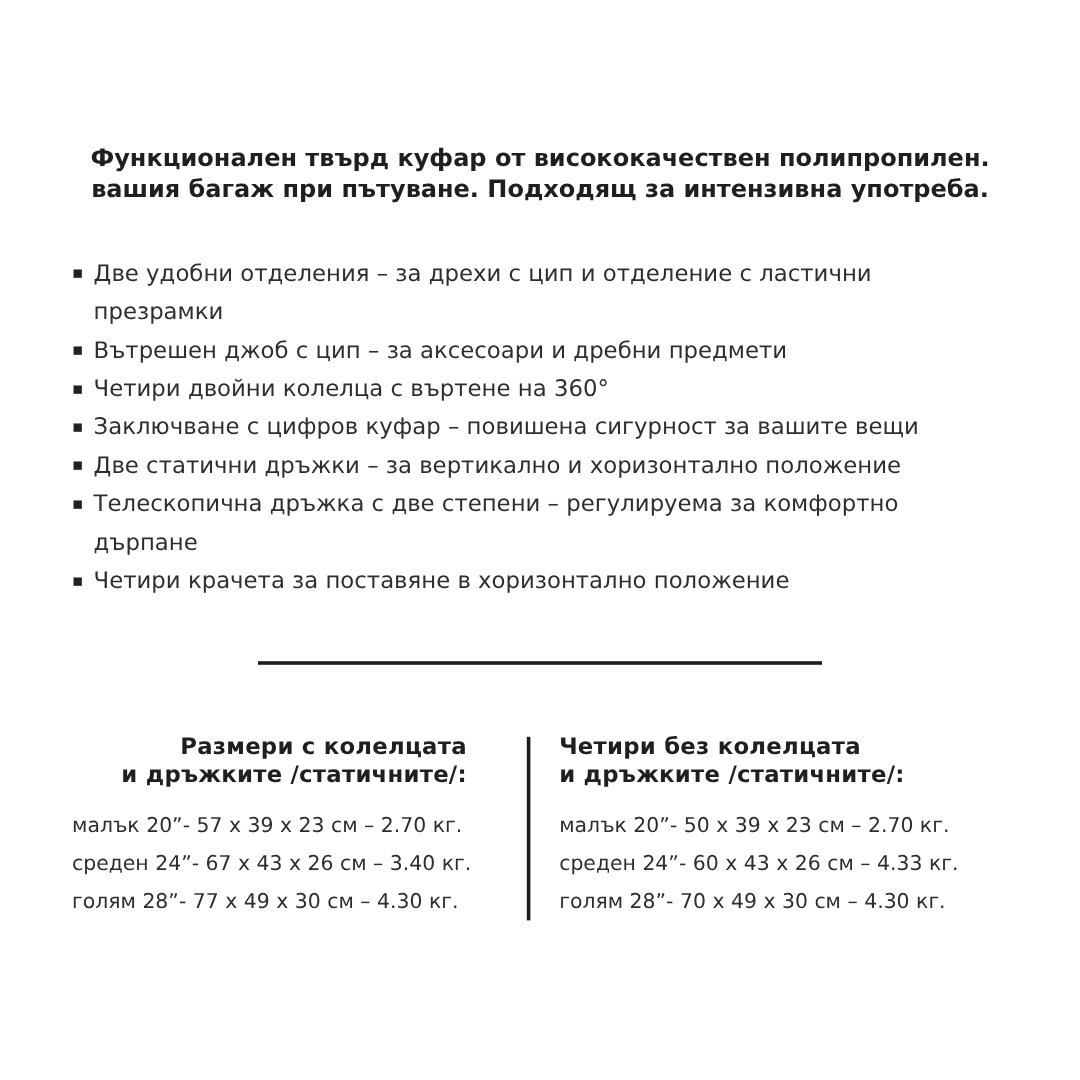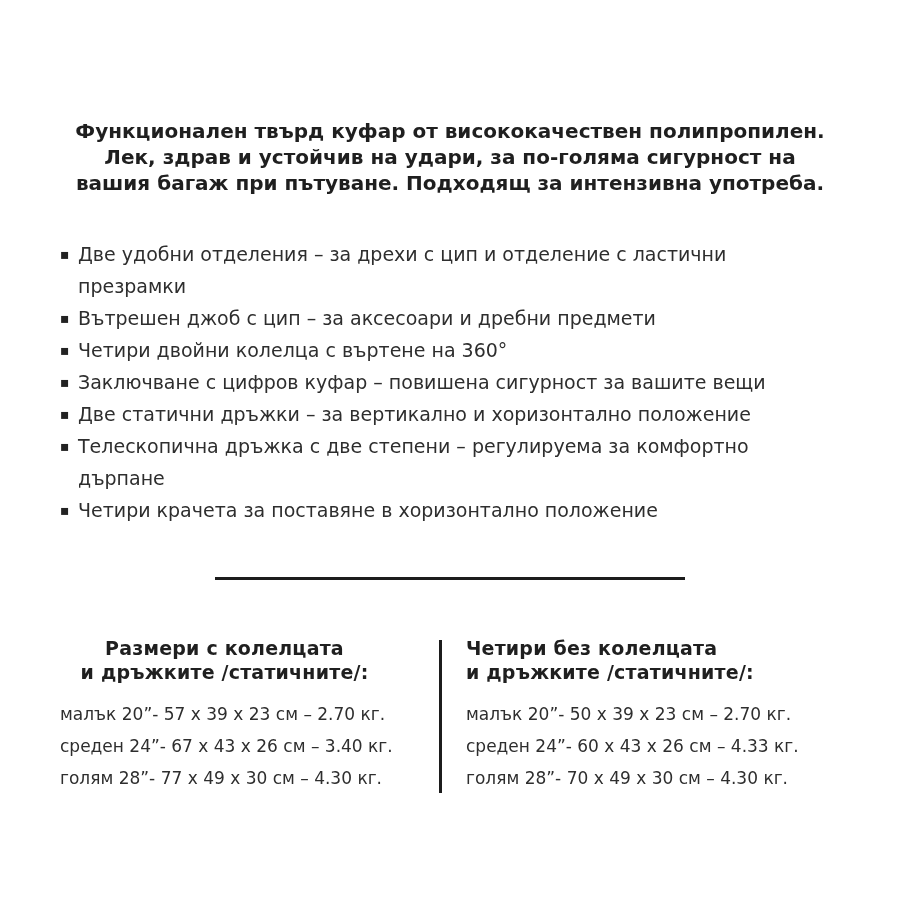--- a/index.html
+++ b/index.html
@@ -68,21 +68,21 @@
   .dims {
     display: flex;
     margin: 56px 55px 0 60px;
     align-items: stretch;
   }
   .dims-col {
     flex: 1 1 0;
     min-width: 0;
   }
   .dims-col.left .col-header {
-    text-align: center;
+    text-align: right;
     margin-right: 50px;
   }
   .dims-col.right {
     padding-left: 24px;
   }
   .dims-col.right .col-header {
     text-align: left;
   }
   .col-header {
     font-weight: bold;
@@ -111,21 +111,20 @@
     flex: 0 0 3px;
   }
 </style>
 </head>
 <body>
 
 <div class="page">
 
   <div class="intro">
     <div class="line">Функционален твърд куфар от висококачествен полипропилен.</div>
-    <div class="line">Лек, здрав и устойчив на удари, за по-голяма сигурност на</div>
     <div class="line">вашия багаж при пътуване. Подходящ за интензивна употреба.</div>
   </div>
 
   <ul class="features">
     <li>
       <span class="bullet">▪</span>
       <span>Две удобни отделения – за дрехи с цип и отделение с ластични презрамки</span>
     </li>
     <li>
       <span class="bullet">▪</span>

